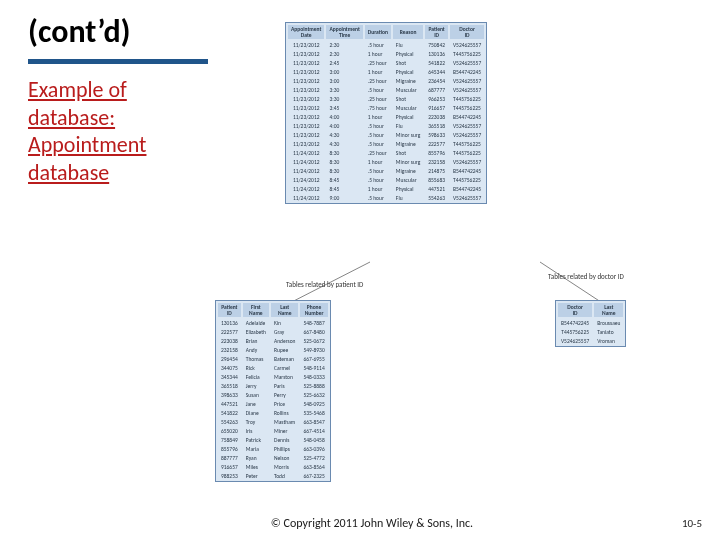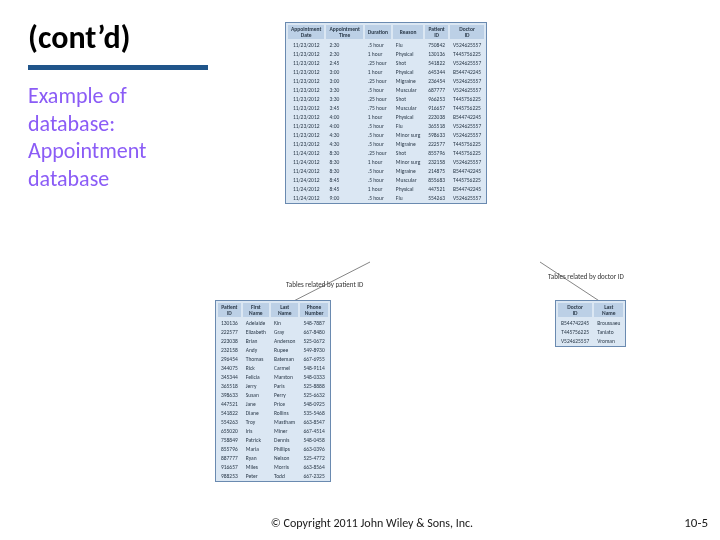--- a/index.html
+++ b/index.html
@@ -1,34 +1,34 @@
 <!DOCTYPE html>
 <html><head>
 <meta charset="utf-8">
 <style>
   * { box-sizing: border-box; margin: 0; padding: 0; }
   body { width: 720px; height: 540px; background: #fff; font-family: Calibri, Arial, sans-serif; position: relative; overflow: hidden; }
   .slide { width: 720px; height: 540px; position: relative; }
-  .title { font-size: 32px; font-weight: bold; color: #000; padding: 18px 0 8px 28px; }
+  .title { font-size: 32px; font-weight: bold; color: #000; padding: 12px 0 8px 28px; }
   .underline { height: 5px; background: #20558a; margin: 0 28px 12px 28px; width: 180px; }
-  .subtitle { font-size: 22px; color: #8b5cf6; padding-left: 28px; line-height: 1.25; }
+  .subtitle { font-size: 22px; color: #b91c1c; padding-left: 28px; line-height: 1.25; text-decoration: underline; }
   .diagram { position: absolute; left: 210px; top: 22px; width: 500px; }
   .tbl { border: 1px solid #6a8ab0; background: #dbe7f3; font-size: 5.5px; color: #2b3a4a; }
   .tbl th { background: #bcd0e6; font-weight: bold; padding: 1px 3px; border: none; text-align: center; white-space: nowrap; }
   .tbl td { padding: 0.5px 3px; white-space: nowrap; text-align: left; }
   .tbl td:first-child { text-align: center; }
   .appt { position: absolute; left: 75px; top: 0; }
   .patients { position: absolute; left: 5px; top: 278px; }
   .doctors { position: absolute; left: 345px; top: 278px; }
   .link-label { position: absolute; font-size: 7px; color: #333; font-style: normal; }
   .lab1 { left: 76px; top: 258px; }
   .lab2 { left: 338px; top: 250px; }
   svg.connectors { position: absolute; left: 0; top: 0; width: 500px; height: 320px; pointer-events: none; }
   .footer-copy { position: absolute; bottom: 10px; left: 12px; width: 100%; text-align: center; font-size: 12px; color: #1a1a1a; }
-  .footer-page { position: absolute; bottom: 10px; right: 12px; font-size: 13px; color: #1a1a1a; }
+  .footer-page { position: absolute; bottom: 10px; right: 18px; font-size: 11px; color: #1a1a1a; }
 </style>
 </head>
 <body>
 
 <div class="slide">
   <div class="title">(cont’d)</div>
   <div class="underline"></div>
   <div class="subtitle">Example of<br>database:<br>Appointment<br>database</div>
 
   <div class="diagram">

